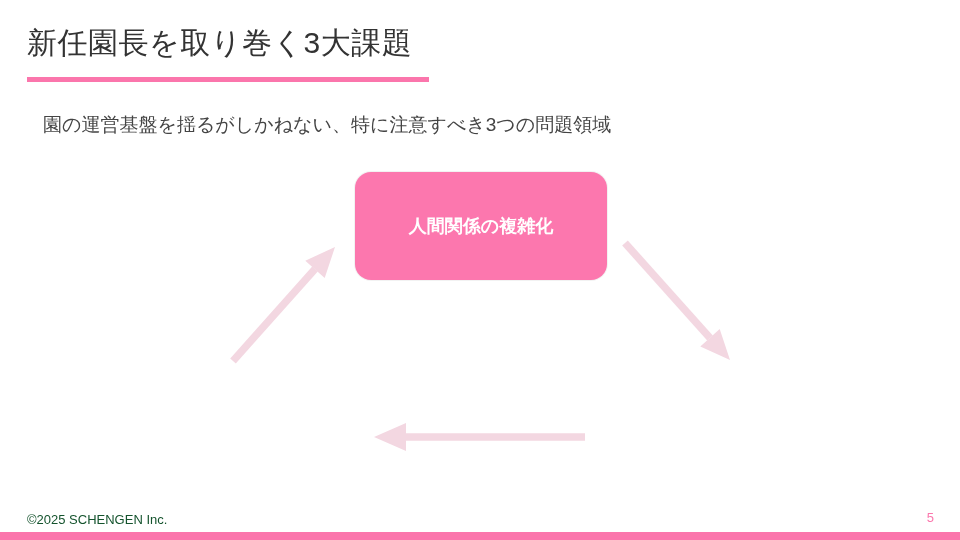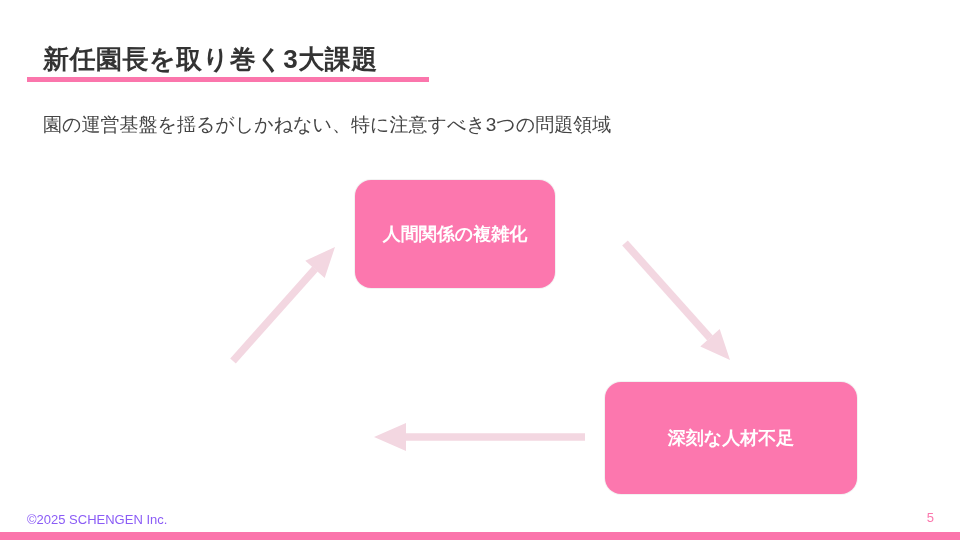--- a/index.html
+++ b/index.html
@@ -12,24 +12,24 @@
     position: relative;
     width: 960px;
     height: 540px;
     background: #ffffff;
     overflow: hidden;
   }
   .title {
     position: absolute;
     left: 27px;
     top: 26px;
-    margin: 16px;
-    font-size: 26px;
+    margin: 0;
+    font-size: 30px;
     line-height: 34px;
-    font-weight: bold;
+    font-weight: normal;
     color: var(--title-text, #333333);
     letter-spacing: 0.5px;
     white-space: nowrap;
   }
   .title-underline {
     position: absolute;
     left: 27px;
     top: 77px;
     width: 402px;
     height: 5px;
@@ -68,29 +68,29 @@
     border-radius: 16px;
     box-shadow: 0 0 0 1px rgba(0,0,0,0.05);
     display: flex;
     align-items: center;
     justify-content: center;
     color: var(--box-text, #ffffff);
     font-size: 18px;
     font-weight: bold;
     text-align: center;
   }
-  .node-top    { left: 355px; top: 180px; width: 200px; height: 108px; }
+  .node-top    { left: 355px; top: 172px; width: 252px; height: 108px; }
   .node-right  { left: 605px; top: 382px; width: 252px; height: 112px; }
   .node-left   { left: 105px; top: 382px; width: 252px; height: 112px; }
   .footer-copyright {
     position: absolute;
     left: 27px;
     top: 512px;
     font-size: 13px;
-    color: #8b5cf6;
+    color: #14532d;
   }
   .page-number {
     position: absolute;
     right: 26px;
     top: 510px;
     font-size: 13px;
     color: var(--accent-pink, #fb76ac);
   }
   .bottom-bar {
     position: absolute;
@@ -121,21 +121,18 @@
     </g>
     <g>
       <line class="shaft" x1="585" y1="437" x2="406" y2="437"></line>
       <polygon class="head" points="374,437 406,423 406,451"></polygon>
     </g>
   </svg>
 
   <div class="node node-top">
     <span>人間関係の複雑化</span>
   </div>
-  <div class="node node-right">
-    <span>深刻な人材不足</span>
-  </div>
 
   <div class="footer-copyright">©2025 SCHENGEN Inc.</div>
   <div class="page-number">5</div>
   <div class="bottom-bar"></div>
 
 </div>
 
 </body></html>

